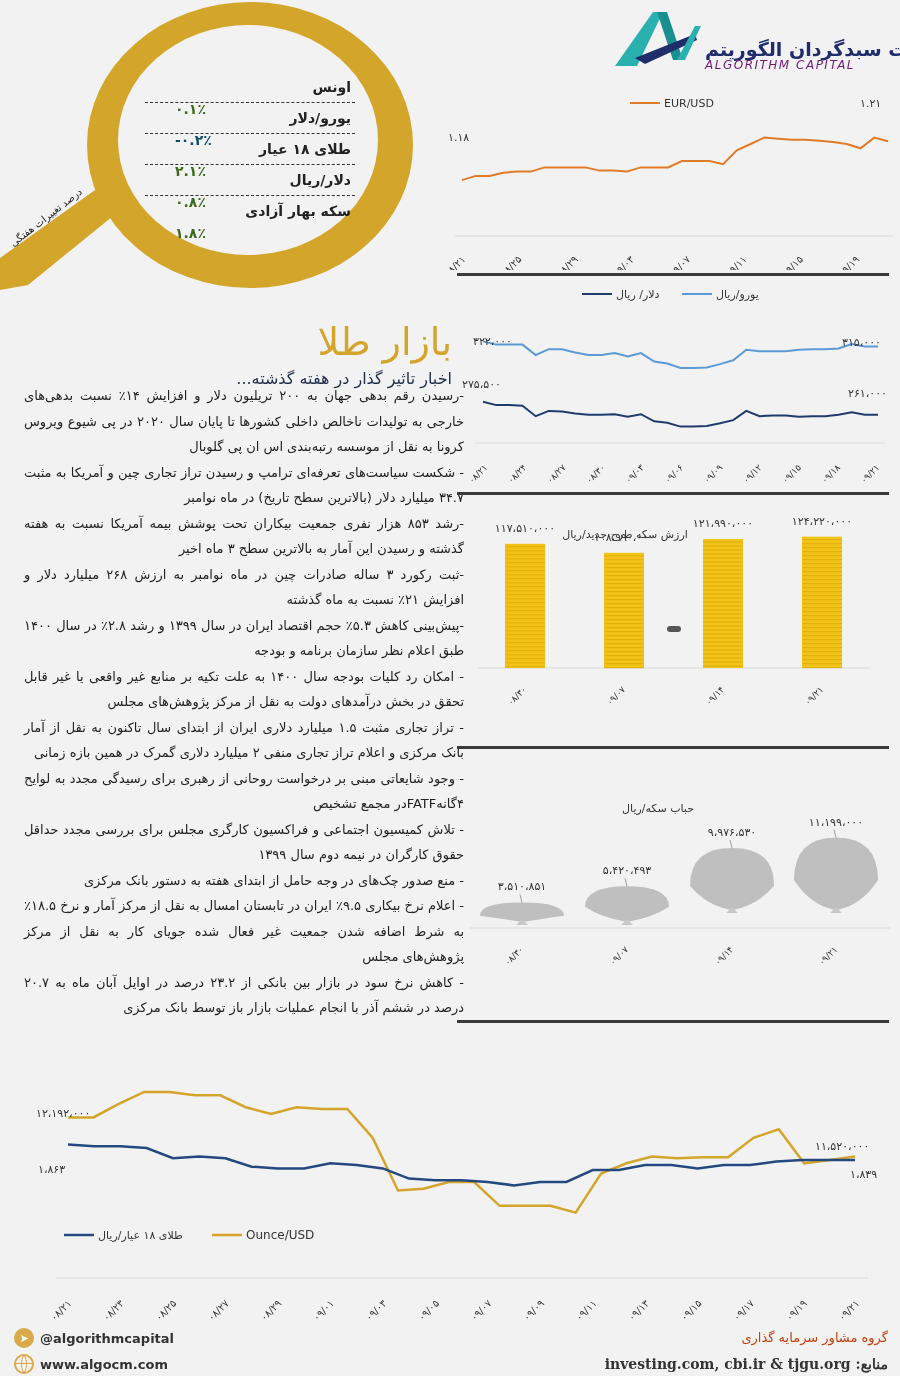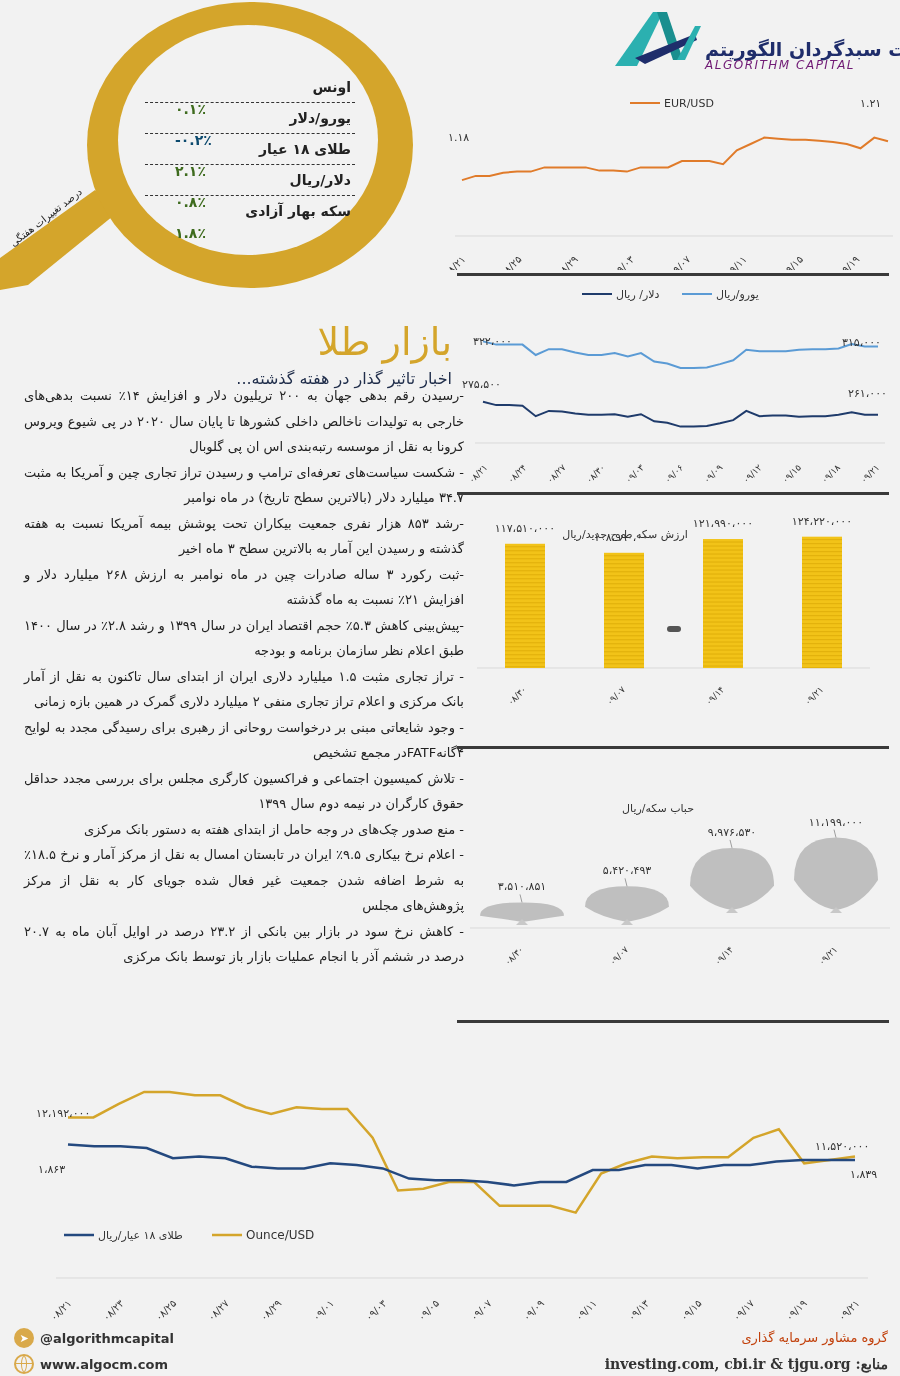--- a/index.html
+++ b/index.html
@@ -97,20 +97,21 @@
 </div>
 
 <div id="section-title" class="abs">بازار طلا</div>
 <div id="news-heading" class="abs">اخبار تاثیر گذار در هفته گذشته...</div>
 <div id="news-list" class="abs">
   <p>-رسیدن رقم بدهی جهان به ۲۰۰ تریلیون دلار و افزایش ۱۴٪ نسبت بدهی‌های خارجی به تولیدات ناخالص داخلی کشورها تا پایان سال ۲۰۲۰ در پی شیوع ویروس کرونا به نقل از موسسه رتبه‌بندی اس ان پی گلوبال</p>
   <p>- شکست سیاست‌های تعرفه‌ای ترامپ و رسیدن تراز تجاری چین و آمریکا به مثبت ۳۴.۷ میلیارد دلار (بالاترین سطح تاریخ) در ماه نوامبر</p>
   <p>-رشد ۸۵۳ هزار نفری جمعیت بیکاران تحت پوشش بیمه آمریکا نسبت به هفته گذشته و رسیدن این آمار به بالاترین سطح ۳ ماه اخیر</p>
   <p>-ثبت رکورد ۳ ساله صادرات چین در ماه نوامبر به ارزش ۲۶۸ میلیارد دلار و افزایش ۲۱٪ نسبت به ماه گذشته</p>
   <p>-پیش‌بینی کاهش ۵.۳٪ حجم اقتصاد ایران در سال ۱۳۹۹ و رشد ۲.۸٪ در سال ۱۴۰۰ طبق اعلام نظر سازمان برنامه و بودجه</p>
+  <p>- امکان رد کلیات بودجه سال ۱۴۰۰ به علت تکیه بر منابع غیر واقعی یا غیر قابل تحقق در بخش درآمدهای دولت به نقل از مرکز پژوهش‌های مجلس</p>
   <p>- تراز تجاری مثبت ۱.۵ میلیارد دلاری ایران از ابتدای سال تاکنون به نقل از آمار بانک مرکزی و اعلام تراز تجاری منفی ۲ میلیارد دلاری گمرک در همین بازه زمانی</p>
   <p>- وجود شایعاتی مبنی بر درخواست روحانی از رهبری برای رسیدگی مجدد به لوایح ۴گانهFATFدر مجمع تشخیص</p>
   <p>- تلاش کمیسیون اجتماعی و فراکسیون کارگری مجلس برای بررسی مجدد حداقل حقوق کارگران در نیمه دوم سال ۱۳۹۹</p>
   <p>- منع صدور چک‌های در وجه حامل از ابتدای هفته به دستور بانک مرکزی</p>
   <p>- اعلام نرخ بیکاری ۹.۵٪ ایران در تابستان امسال به نقل از مرکز آمار و نرخ ۱۸.۵٪ به شرط اضافه شدن جمعیت غیر فعال شده جویای کار به نقل از مرکز پژوهش‌های مجلس</p>
   <p>- کاهش نرخ سود در بازار بین بانکی از ۲۳.۲ درصد در اوایل آبان ماه به ۲۰.۷ درصد در ششم آذر با انجام عملیات بازار باز توسط بانک مرکزی</p>
 </div>
 
 <div class="divider" style="left:457px;top:273px;width:432px;"></div>
 <div class="divider" style="left:457px;top:492px;width:432px;"></div>

